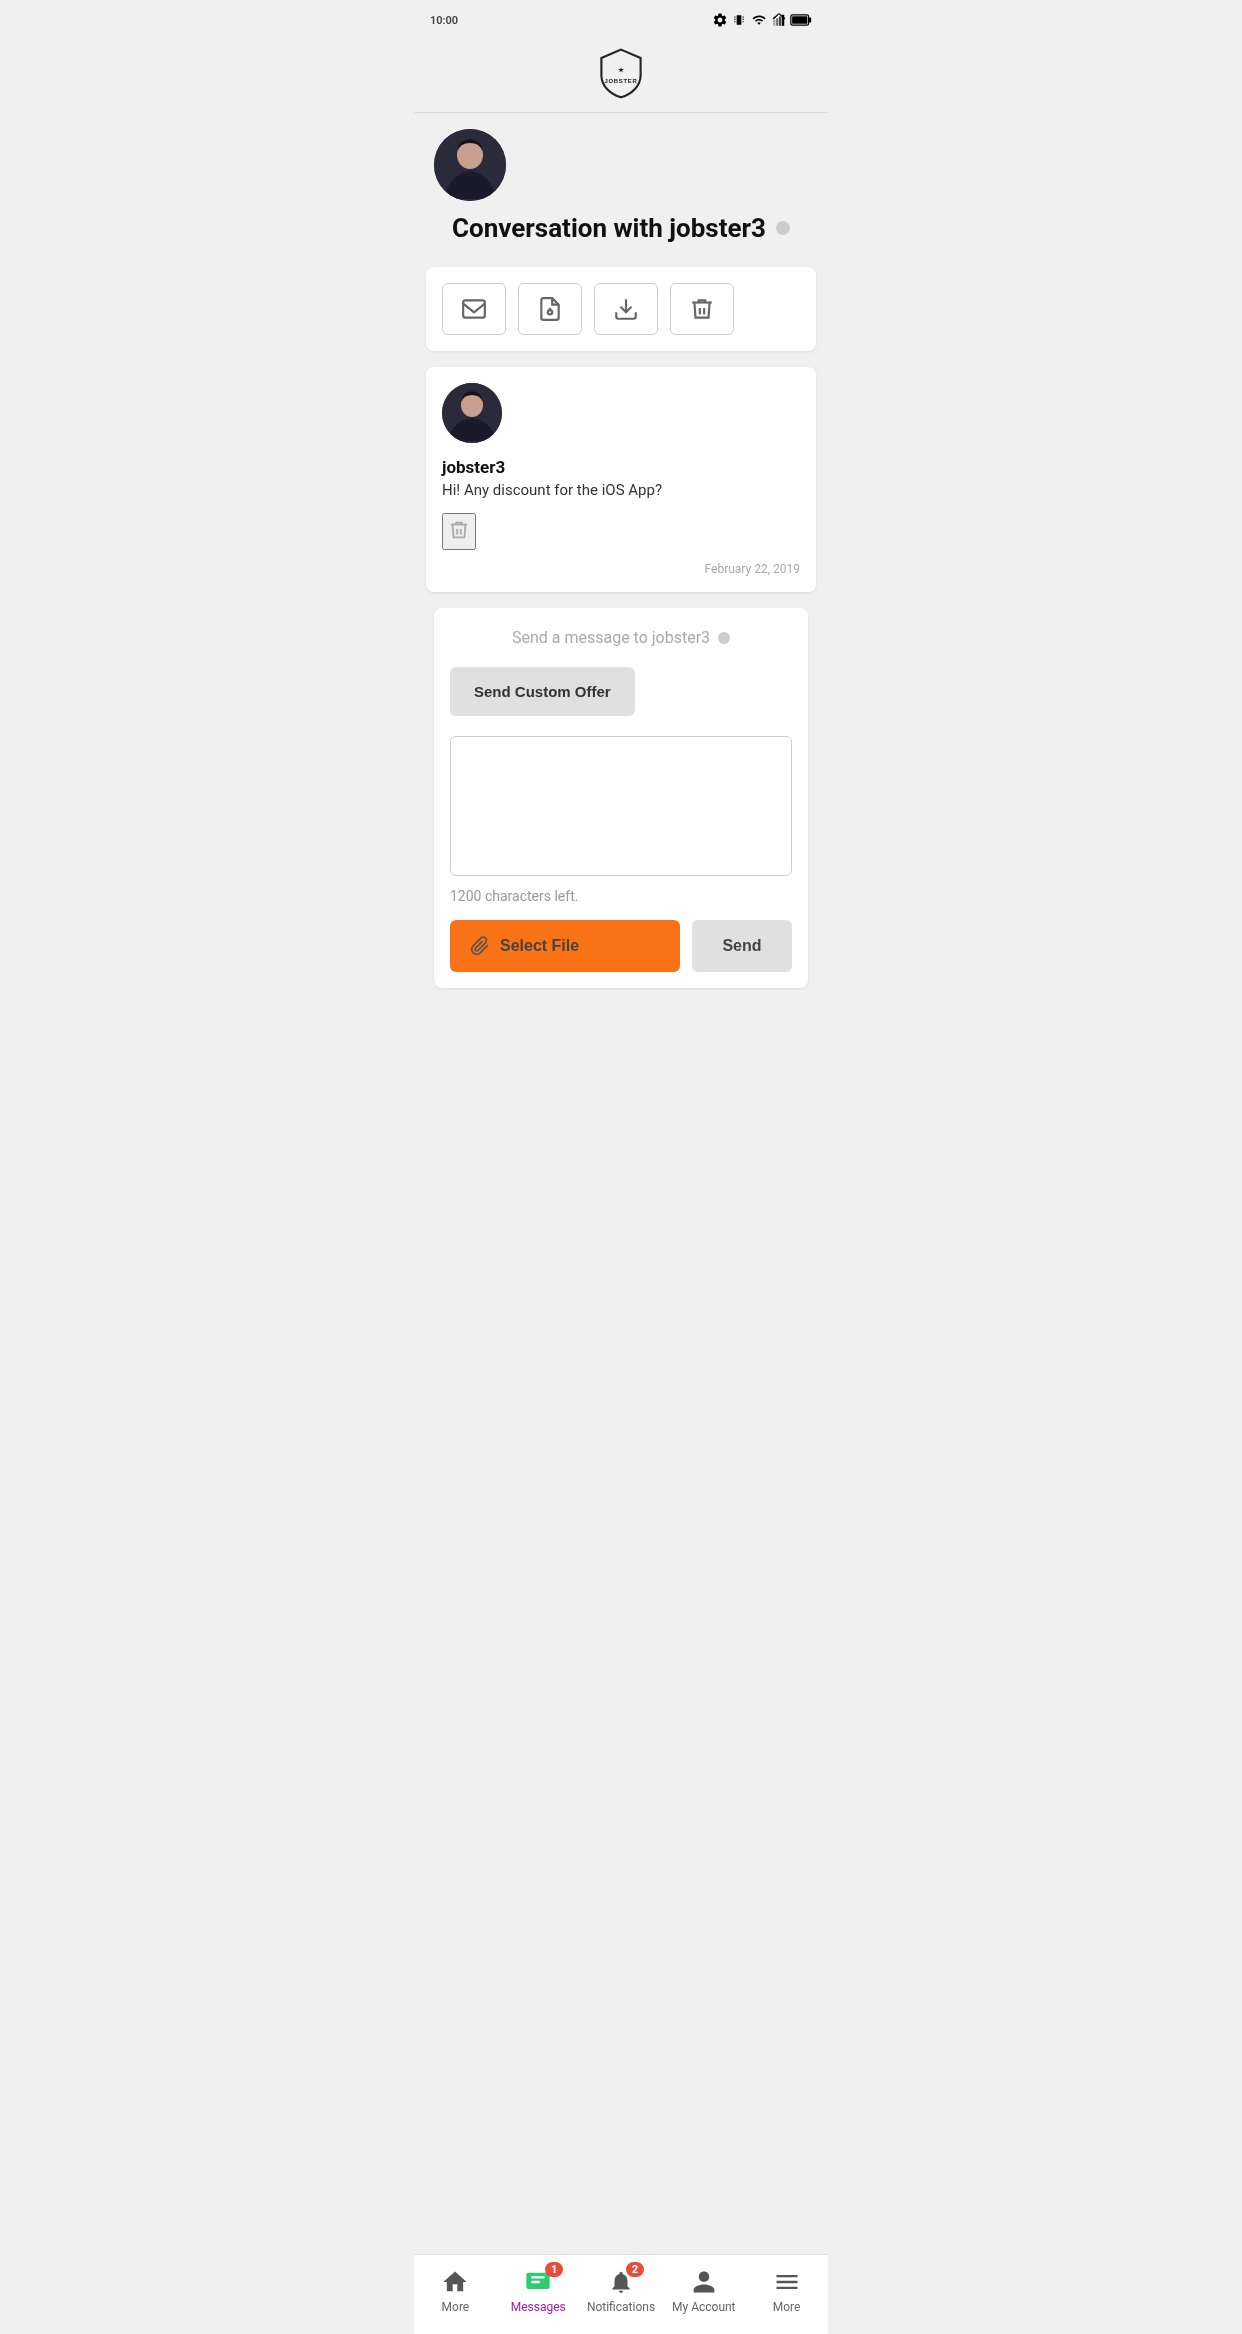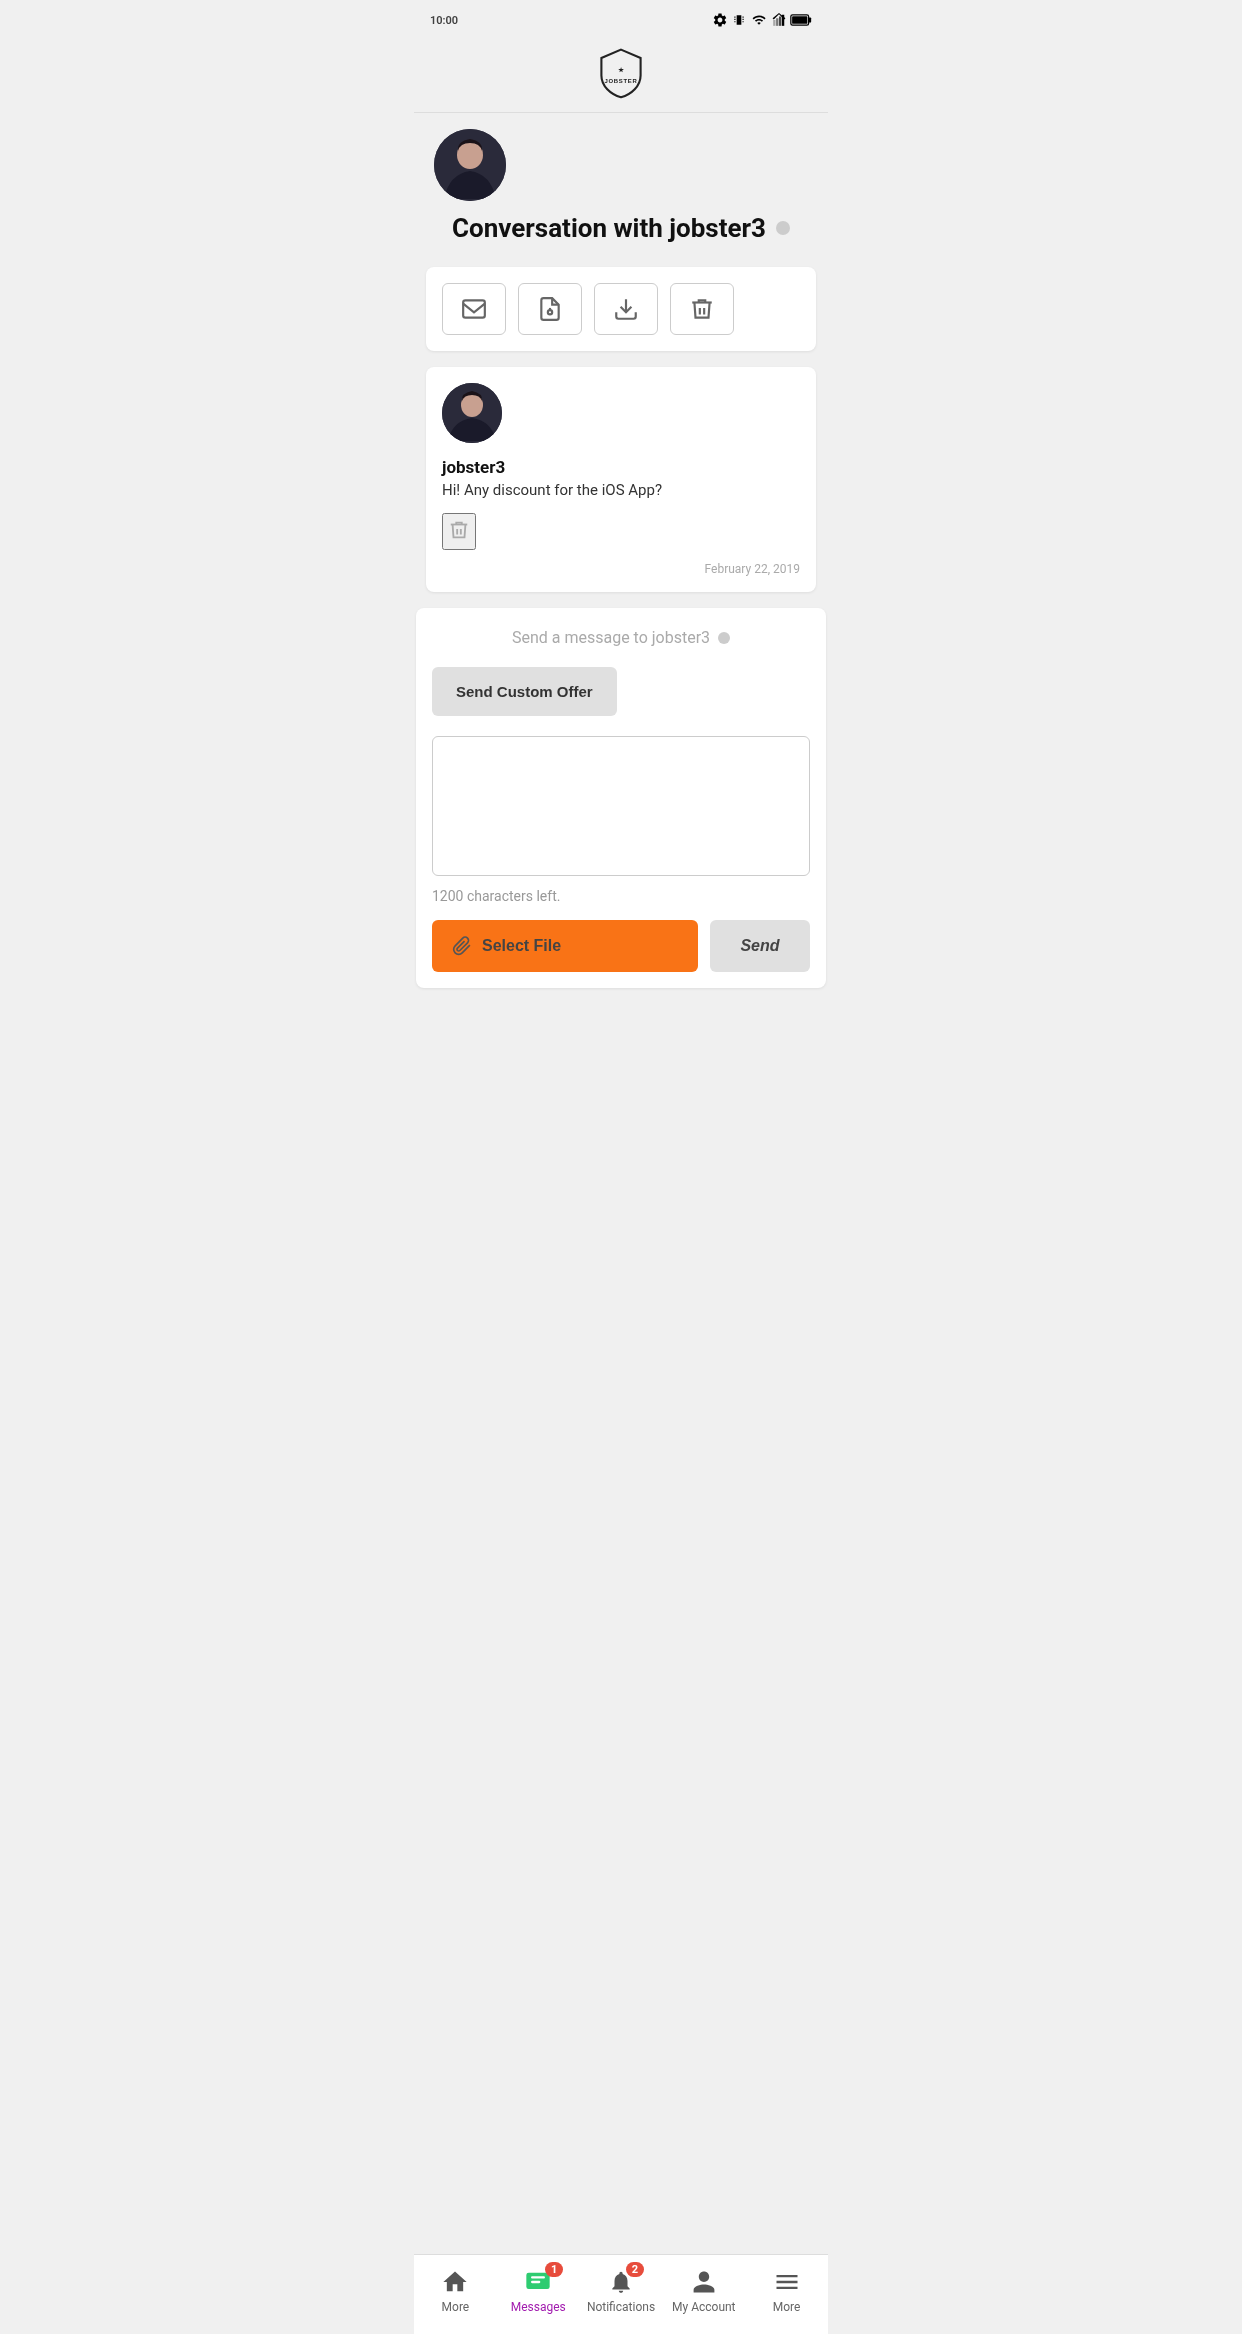--- a/index.html
+++ b/index.html
@@ -172,21 +172,21 @@
       text-align: right;
       color: #aaa;
       font-size: 12px;
       margin-top: 12px;
     }
 
     
     .reply-section {
       background: #fff;
       border-radius: 8px;
-      margin: 0 2px 16px;
+      margin: 0 20px 16px;
       padding: 20px 16px 16px;
       box-shadow: 0 1px 3px rgba(0,0,0,0.08);
     }
     .reply-placeholder {
       text-align: center;
       color: #aaa;
       font-size: 16px;
       display: flex;
       align-items: center;
       justify-content: center;
@@ -252,21 +252,20 @@
     .send-btn {
       background: #e0e0e0;
       border: none;
       border-radius: 6px;
       padding: 16px 28px;
       font-size: 16px;
       font-weight: 700;
       color: #444;
       cursor: pointer;
       min-width: 100px;
-      font-style: italic;
     }
 
     
     .bottom-nav {
       position: fixed;
       bottom: 0;
       width: 414px;
       background: #fff;
       border-top: 1px solid #ddd;
       display: flex;

